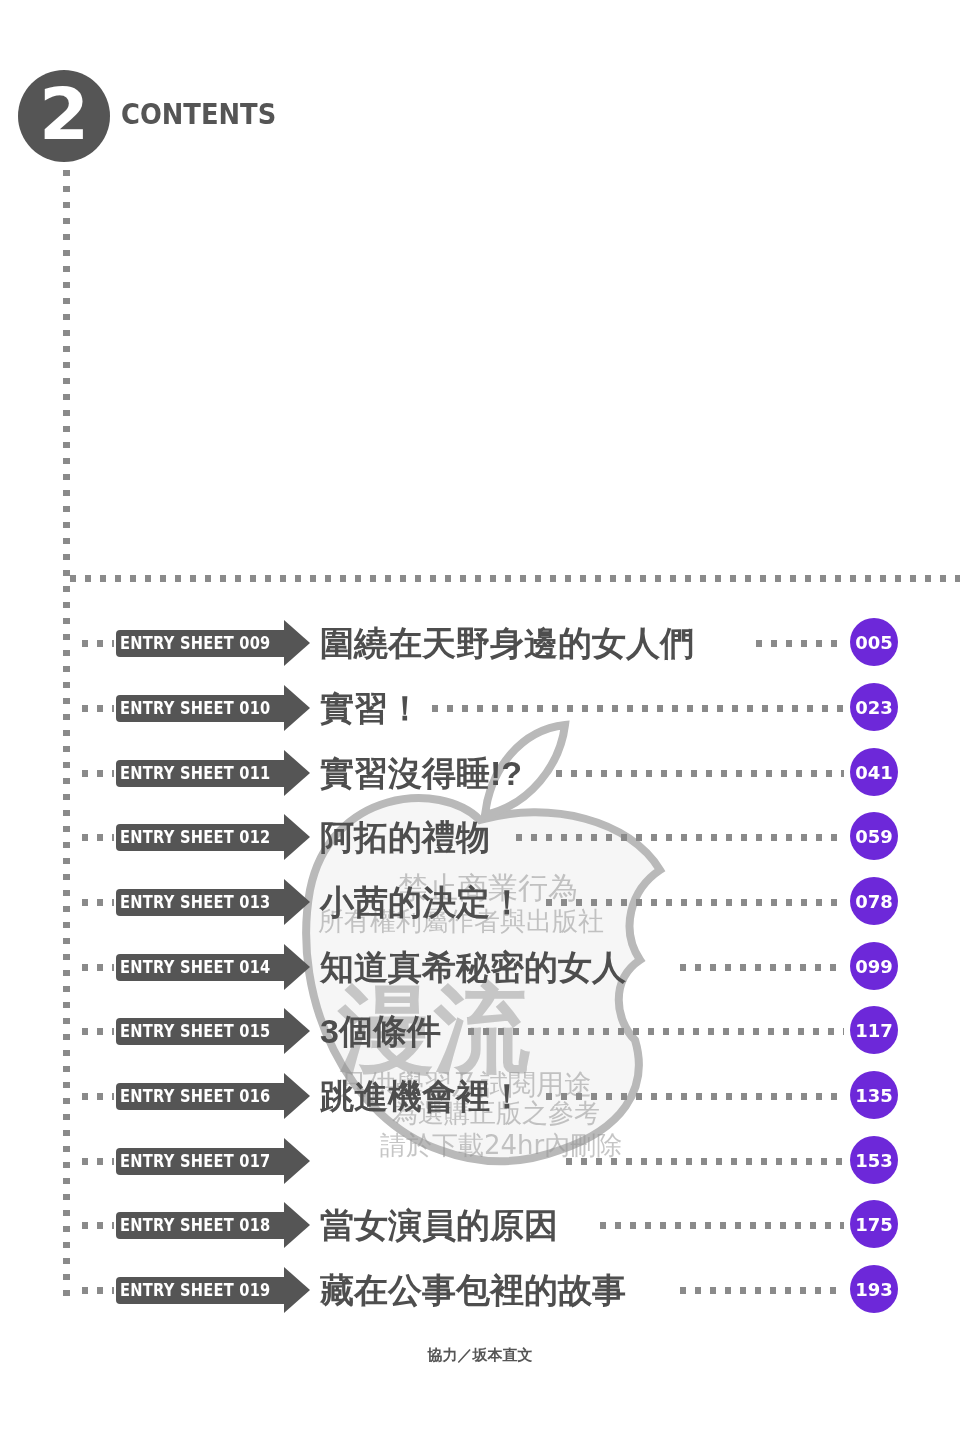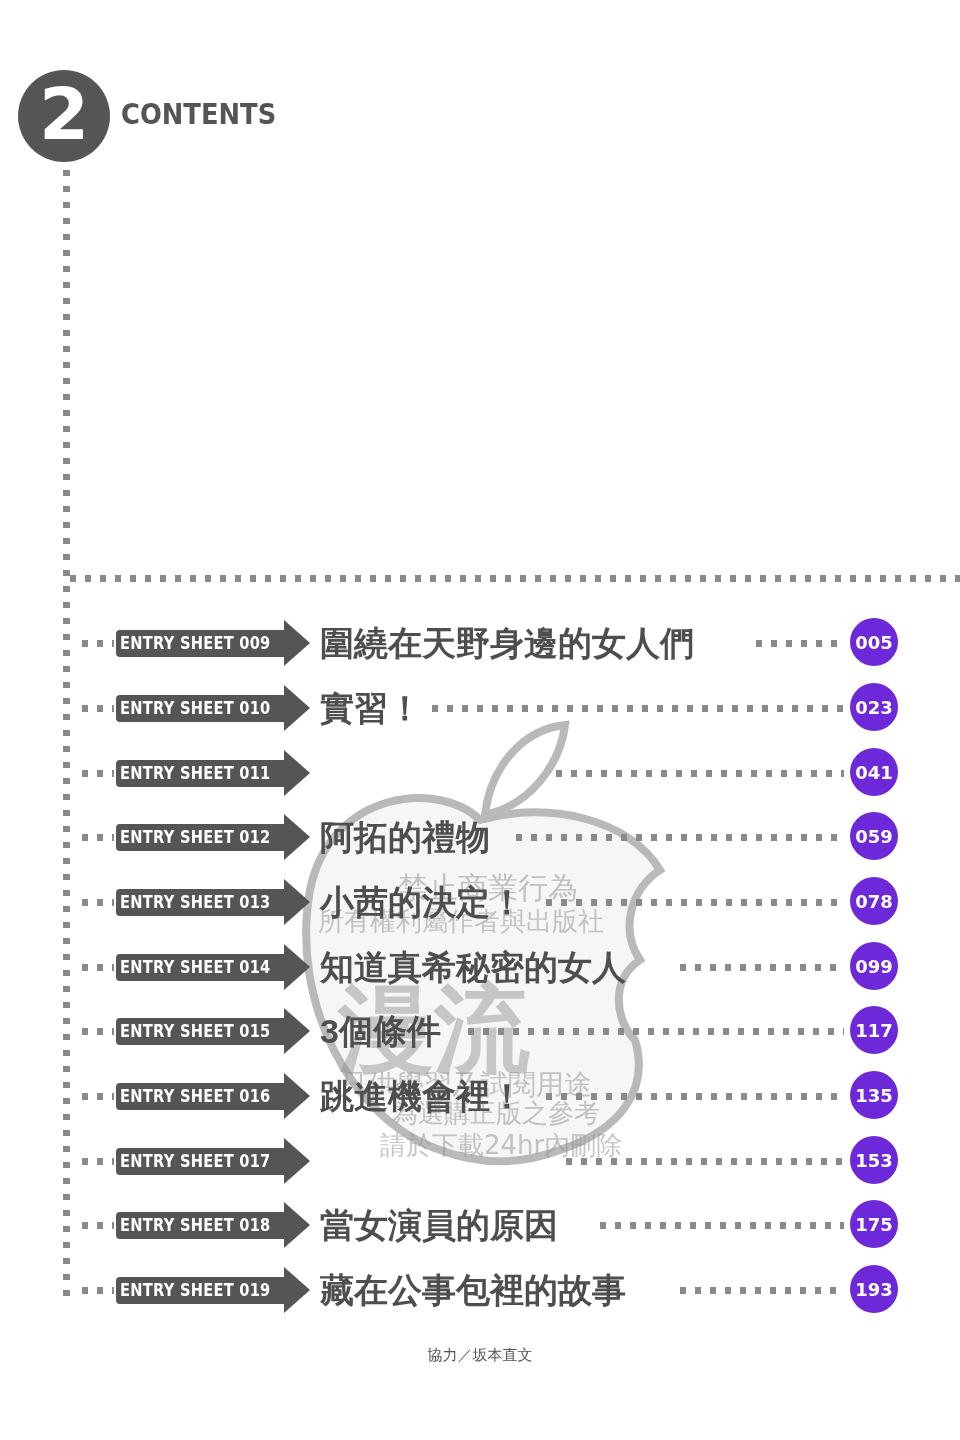--- a/index.html
+++ b/index.html
@@ -63,21 +63,21 @@
       font-size: 34px; line-height: 42px; color: #4e4e4e; white-space: nowrap; background: transparent;
     }
     .trail-dots { top: 22px; }
     .page-num {
       position: absolute; left: 850px; top: 0; width: 48px; height: 48px; border-radius: 50%;
       background: #6d28d9; color: #ffffff; display: flex; align-items: center; justify-content: center;
       font-family: "DejaVu Sans", sans-serif; font-weight: bold; font-size: 18px;
     }
     .credit {
       position: absolute; left: 0; width: 960px; top: 1346px; text-align: center;
-      font-family: "DejaVu Sans", sans-serif; font-weight: normal; font-size: 15px; color: #555555;
+      font-family: "DejaVu Sans", sans-serif; font-weight: bold; font-size: 15px; color: #555555;
     }
   </style>
 </head>
 <body>
 
 <div class="vol-badge">
   <span>2</span>
 </div>
 <div class="contents-title">CONTENTS</div>
 
@@ -119,20 +119,21 @@
   <div class="page-num">023</div>
 </div>
 
 <div class="entry" style="top:748px;">
   <div class="dot-h lead-dots"></div>
   <div class="arrow">
     <div class="body"></div>
       <div class="head"></div>
     <span class="label">ENTRY SHEET 011</span>
   </div>
+  <div class="title">實習沒得睡!?</div>
   <div class="dot-h trail-dots" style="left:556px;width:288px;"></div>
   <div class="page-num">041</div>
 </div>
 
 <div class="entry" style="top:812px;">
   <div class="dot-h lead-dots"></div>
   <div class="arrow">
     <div class="body"></div>
       <div class="head"></div>
     <span class="label">ENTRY SHEET 012</span>

